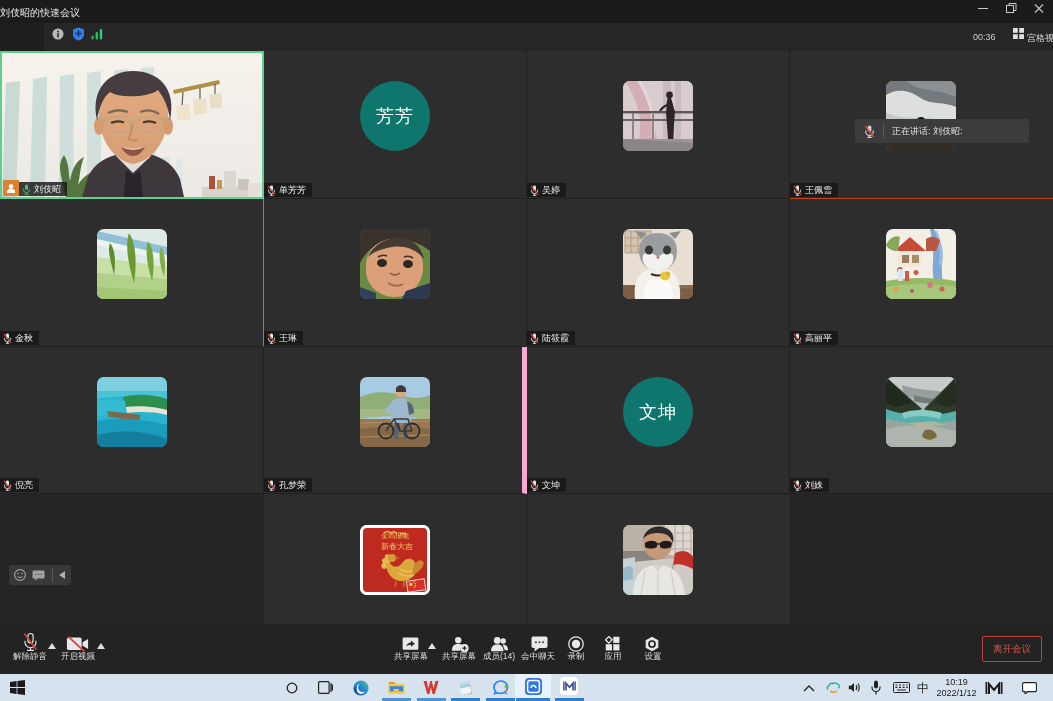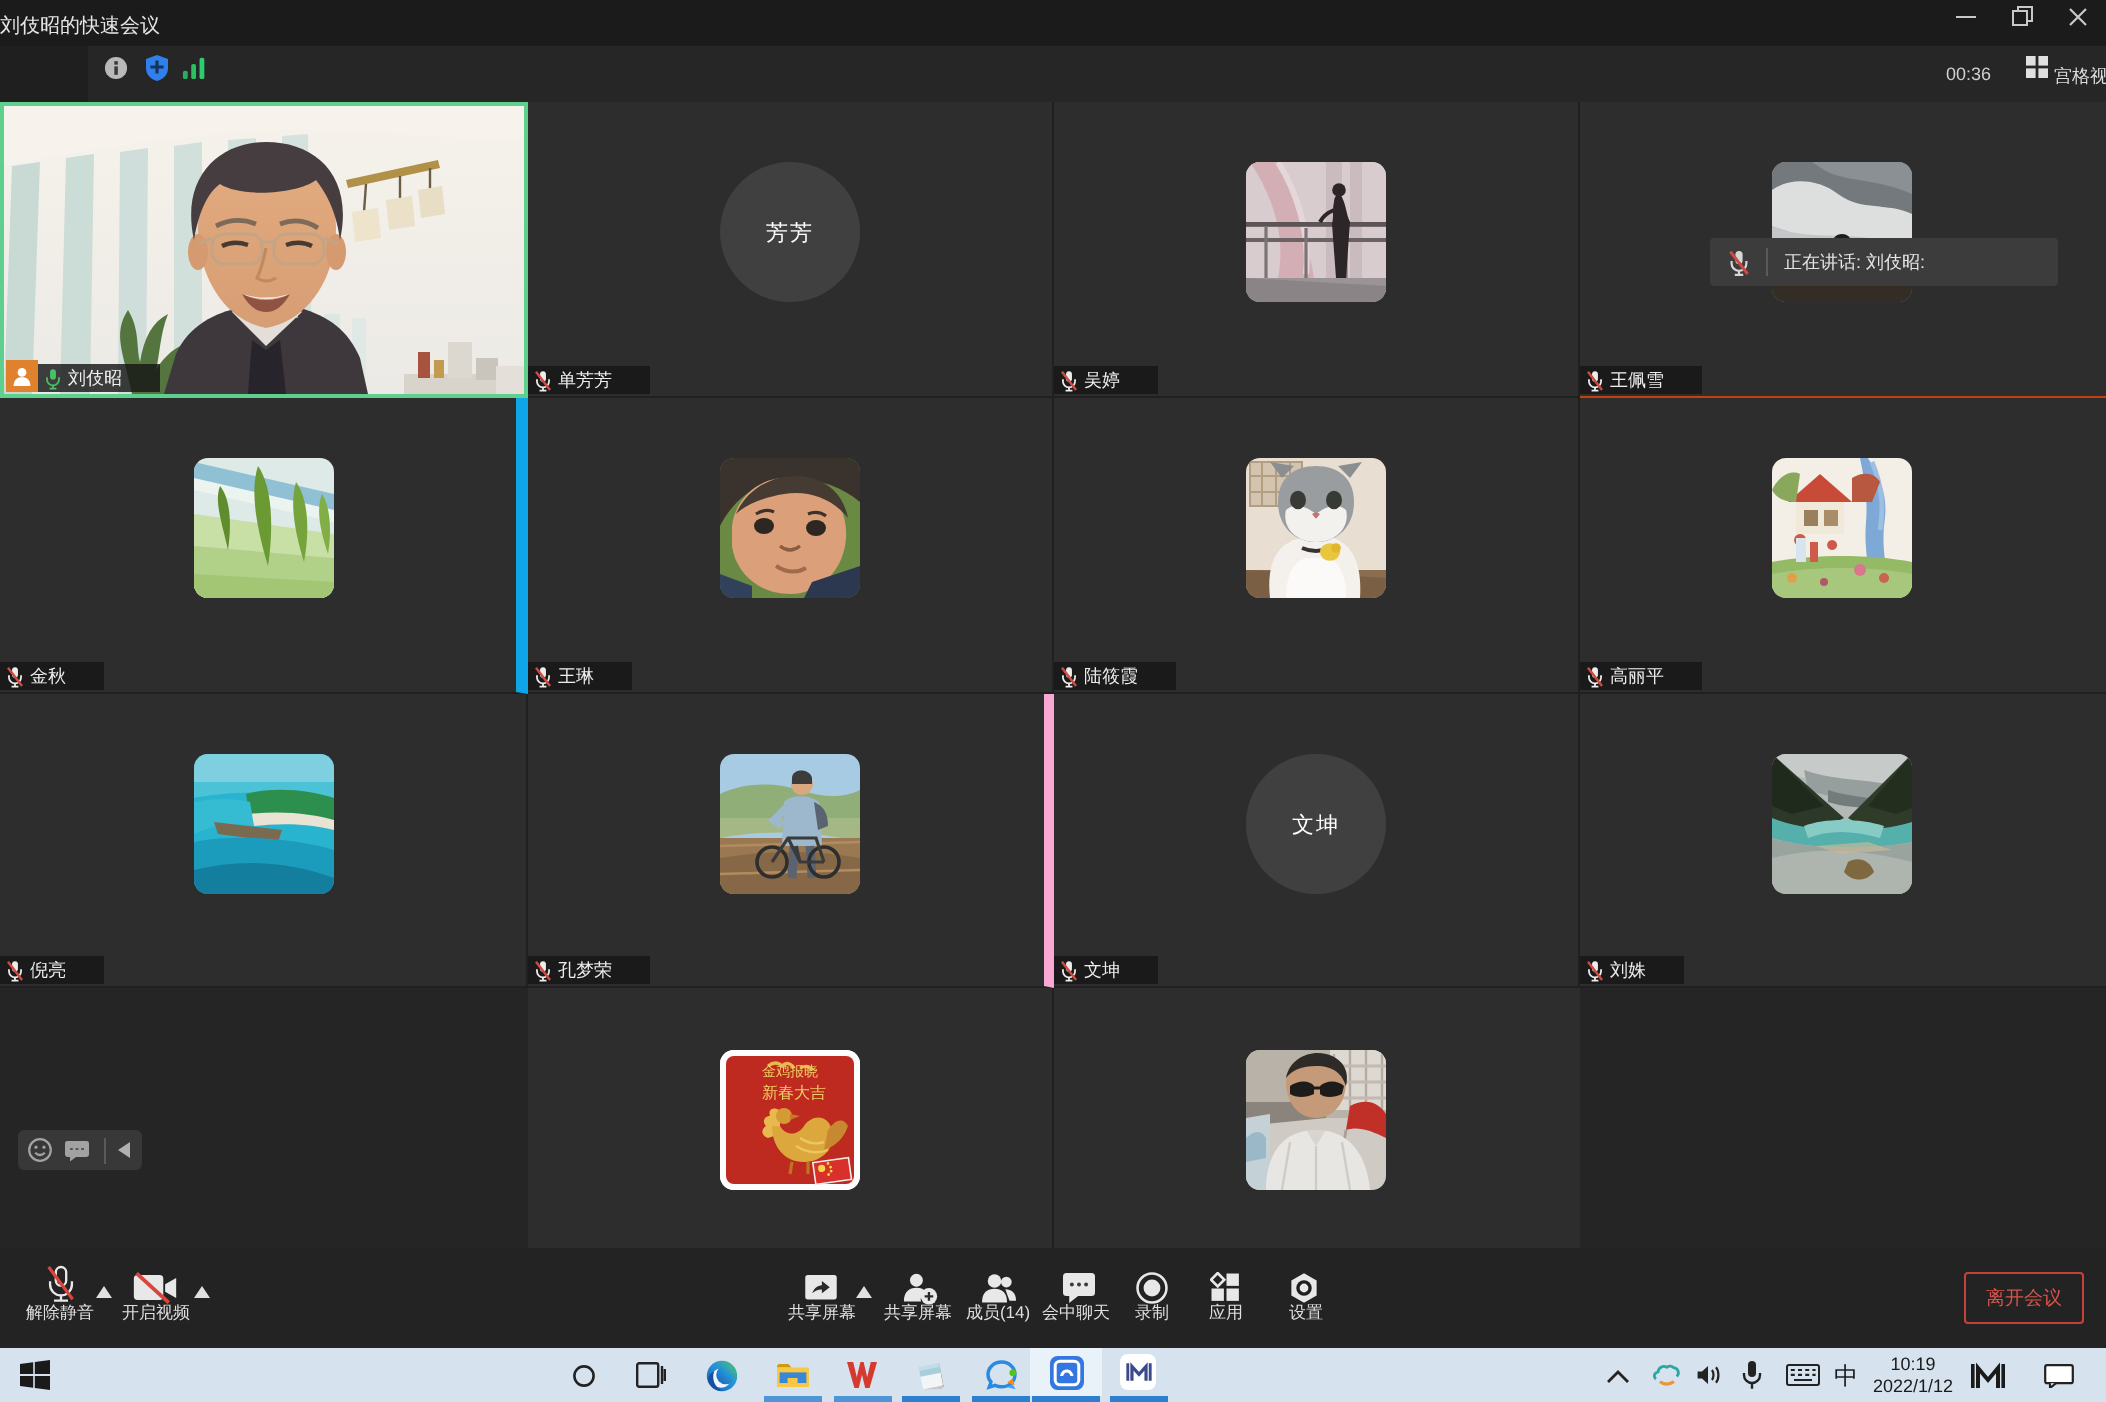--- a/index.html
+++ b/index.html
@@ -14,22 +14,22 @@
 .winbtn { position:absolute; top:0; width:14px; height:16px; color:#c8c8c8; }
 
 
 #toolbar { position:absolute; left:0; top:23px; width:1053px; height:28px; background:#262626;margin-left:44px; }
 #timer { position:absolute; left:929px; top:9px; font-size:9px; color:#cfcfcf; }
 #viewlabel { position:absolute; left:983px; top:9px; font-size:9px; color:#dcdcdc; }
 
 
 .cell { position:absolute; background:#2d2d2d; }
 .avatar { position:absolute; width:70px; height:70px; border-radius:7px; overflow:hidden; }
-.bluecircle { position:absolute; width:70px; height:70px; border-radius:50%; background:#404040; color:#fff; font-size:11px; display:flex; align-items:center; justify-content:center; letter-spacing:1px; }
-.nametag { position:absolute; left:0; bottom:1px; height:14px; background:rgba(22,22,22,0.82); display:flex; align-items:center; padding:0 19px 0 3px; }
+.bluecircle { position:absolute; width:70px; height:70px; border-radius:50%; background:#0f766e; color:#fff; font-size:18px; display:flex; align-items:center; justify-content:center; letter-spacing:1px; }
+.nametag { position:absolute; left:0; bottom:1px; height:14px; background:rgba(22,22,22,0.82); display:flex; align-items:center; padding:0 6px 0 3px; }
 .nametag span { font-size:9px; color:#ededed; margin-left:3px; white-space:nowrap; }
 
 
 #bottombar { position:absolute; left:0; top:624px; width:1053px; height:50px; background:#232323; }
 .blabel { position:absolute; font-size:8.5px; color:#dfdfdf; text-align:center; white-space:nowrap; }
 
 
 #taskbar { position:absolute; left:0; top:674px; width:1053px; height:27px; background:#d6e2ee; }
 #searchbox { position:absolute; left:34px; top:1px; width:249px; height:25px; background:#fff; border:1px solid #b8c4ce; display:flex; align-items:center; }
 #searchbox span { font-size:12px; color:#4a4a4a; margin-left:8px; }
@@ -240,21 +240,21 @@
         <svg width="9" height="11" viewBox="0 0 11 13">
           <rect x="3.7" y="0.5" width="3.6" height="6.5" rx="1.8" fill="#ececec"></rect>
           <path d="M1.8 5.5 v1.2 a3.7 3.7 0 0 0 7.4 0 V5.5" fill="none" stroke="#ececec" stroke-width="1.1"></path>
           <path d="M5.5 10.6 v1.4 M3.4 12.4 h4.2" stroke="#ececec" stroke-width="1.1"></path>
           <path d="M1.2 0.8 L9.8 12" stroke="#cf4a40" stroke-width="1.5"></path>
         </svg>
         <span>王佩雪</span>
       </div>
 </div>
 
-<div class="cell" style="left:0;top:199px;width:264px;height:148px;border-right:6px solid #0ea5e9;border-bottom:1px solid #202020">
+<div class="cell" style="left:0;top:199px;width:264px;height:148px;border-right:1px solid #0ea5e9;border-bottom:1px solid #202020">
   <div class="avatar" style="left:97px;top:30px">
     <svg width="70" height="70" viewBox="0 0 70 70">
           <rect width="70" height="70" fill="#ddeae8"></rect>
       <path d="M0 2 L70 18 V30 L0 14 Z" fill="#8fc0d4"></path>
       <path d="M0 10 L70 26 V32 L0 16 Z" fill="#ecf4f0"></path>
       <path d="M0 28 L70 38 V70 H0 Z" fill="#c8dfa6"></path>
       <path d="M0 44 L70 50 V70 H0 Z" fill="#b2d188"></path>
       <path d="M0 58 L70 62 V70 H0 Z" fill="#a2c674"></path>
       <path d="M13 14 C18 20 19 32 17 46 C14 32 10 22 13 14 Z" fill="#5f8c2d"></path>
       <path d="M32 4 C39 14 40 34 37 54 C31 34 28 16 32 4 Z" fill="#6b9934"></path>

